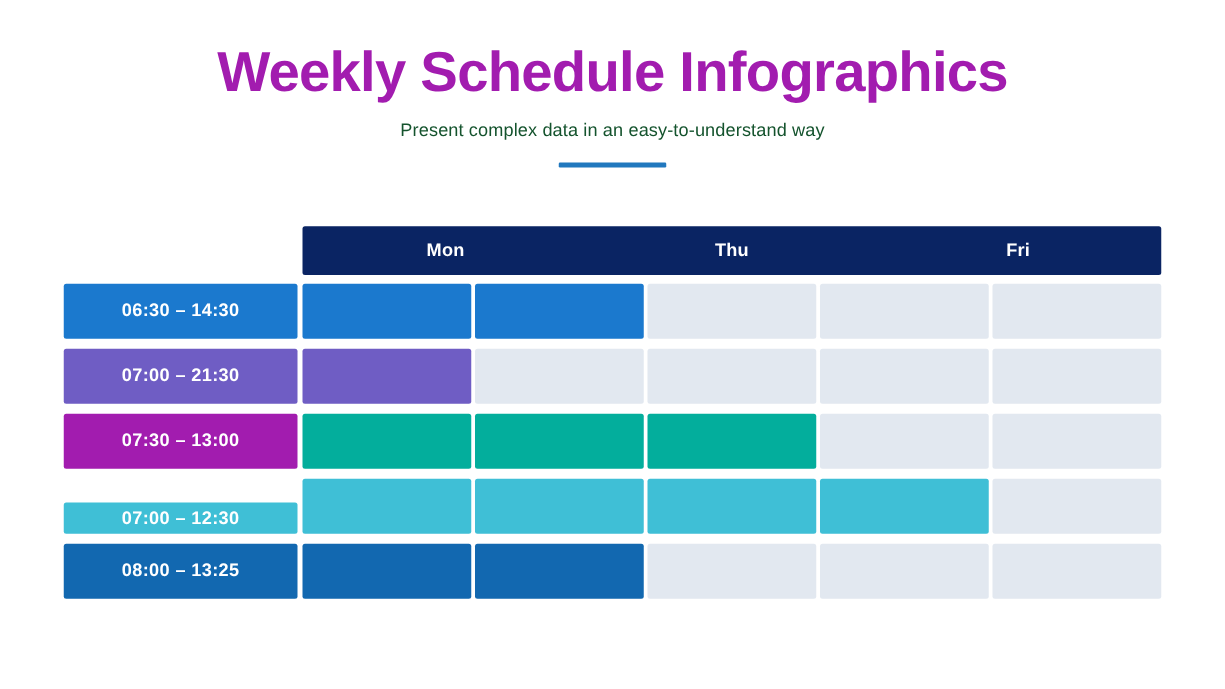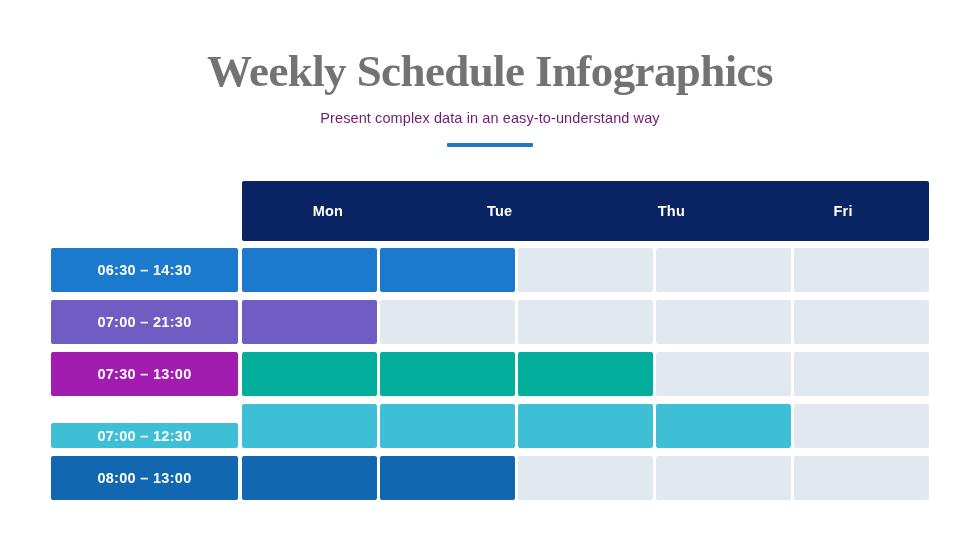--- a/index.html
+++ b/index.html
@@ -16,29 +16,28 @@
   }
 
   
   .header {
     text-align: center;
     padding-top: 34px;
   }
   .title {
     font-size: 45px;
     font-weight: bold;
-    color: #737373;
+    color: #a21caf;
     letter-spacing: -0.6px;
     line-height: 1.08;
-    margin: 13px;
-    font-family: Liberation Serif, serif;
+    margin: 0;
   }
   .subtitle {
     font-size: 14.5px;
-    color: #701a75;
+    color: #14532d;
     margin: 14px 0 0 0;
     letter-spacing: 0.1px;
   }
   .accent-rule {
     width: 86px;
     height: 4px;
     background: #2178be;
     margin: 17px auto 0 auto;
     border-radius: 1px;
   }
@@ -47,21 +46,21 @@
   .schedule {
     position: absolute;
     left: 51px;
     top: 181px;
     width: 878px;
   }
 
   .grid-head {
     margin-left: 191px;
     background: #0a2463;
-    height: 60px;
+    height: 39px;
     display: flex;
     align-items: center;
     border-radius: 2px;
   }
   .day-cell {
     flex: 1 1 0;
     text-align: center;
     color: #ffffff;
     font-size: 14.5px;
     font-weight: bold;
@@ -112,21 +111,20 @@
 
 <div class="header">
   <h1 class="title">Weekly Schedule Infographics</h1>
   <p class="subtitle">Present complex data in an easy-to-understand way</p>
   <div class="accent-rule"></div>
 </div>
 
 <div class="schedule">
   <div class="grid-head" id="day-header" style="background: rgb(10, 36, 99);">
       <div class="day-cell">Mon</div>
-      <div class="day-cell">Tue</div>
       <div class="day-cell">Thu</div>
       <div class="day-cell">Fri</div>
     </div>
   <div id="schedule-rows">
       <div class="row" style="--row-color: #1b79ce;">
         <div class="time-label" style="background: rgb(27, 121, 206);">06:30 – 14:30</div>
         <div class="cells">
           <div class="cell filled"></div>
           <div class="cell filled"></div>
           <div class="cell"></div>
@@ -158,21 +156,21 @@
         <div class="time-label" style="background: rgb(63, 191, 214); margin-top: 19px;">07:00 – 12:30</div>
         <div class="cells">
           <div class="cell filled"></div>
           <div class="cell filled"></div>
           <div class="cell filled"></div>
           <div class="cell filled"></div>
           <div class="cell"></div>
         </div>
       </div>
       <div class="row" style="--row-color: #1268b0;">
-        <div class="time-label" style="background: rgb(18, 104, 176);">08:00 – 13:00</div>
+        <div class="time-label" style="background: rgb(18, 104, 176);">08:00 – 13:25</div>
         <div class="cells">
           <div class="cell filled"></div>
           <div class="cell filled"></div>
           <div class="cell"></div>
           <div class="cell"></div>
           <div class="cell"></div>
         </div>
       </div>
     </div>
 </div>

